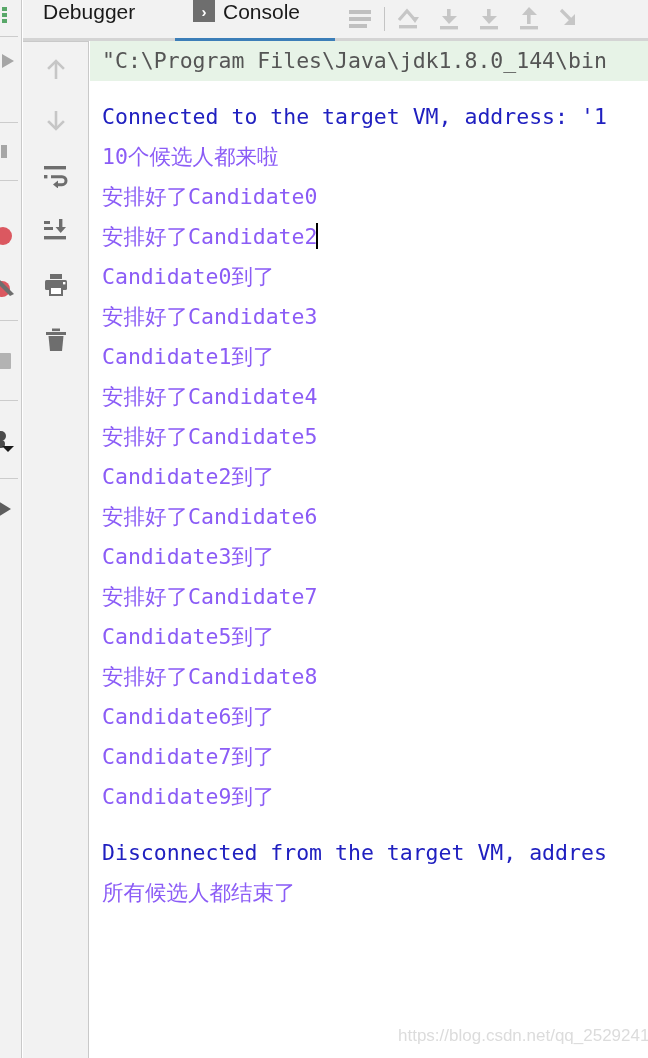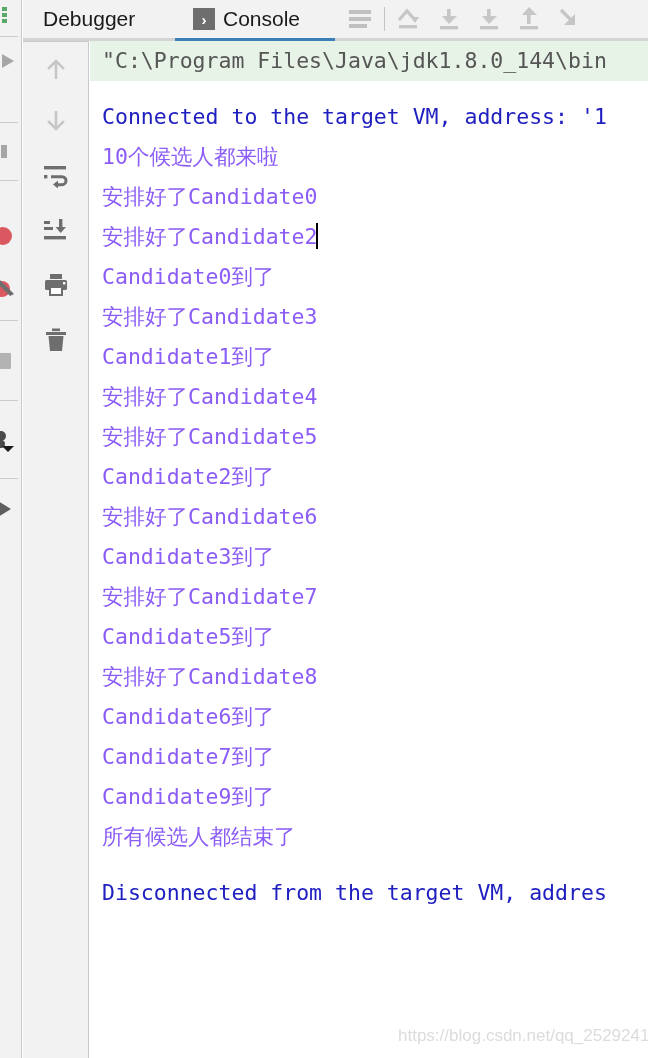--- a/index.html
+++ b/index.html
@@ -85,21 +85,21 @@
     position: absolute;
     left: 23px; top: 38px;
     width: 625px; height: 3px;
     background: #d4d4d4;
   }
   .tab {
     position: absolute;
     top: 0;
     height: 38px;
     display: flex;
-    align-items: center;
+    align-items: flex-start;
     gap: 8px;
     font-size: 21px;
     color: #1a1a1a;
     cursor: default;
     white-space: nowrap;
   }
   .tab-debugger { left: 43px; }
   .tab-console  { left: 193px; }
   .tab-active-underline {
     position: absolute;
@@ -393,20 +393,20 @@
         <div class="line out"><span>安排好了Candidate5</span></div>
         <div class="line out"><span>Candidate2到了</span></div>
         <div class="line out"><span>安排好了Candidate6</span></div>
         <div class="line out"><span>Candidate3到了</span></div>
         <div class="line out"><span>安排好了Candidate7</span></div>
         <div class="line out"><span>Candidate5到了</span></div>
         <div class="line out"><span>安排好了Candidate8</span></div>
         <div class="line out"><span>Candidate6到了</span></div>
         <div class="line out"><span>Candidate7到了</span></div>
         <div class="line out"><span>Candidate9到了</span></div>
+        <div class="line vm"><span>Disconnected from the target VM, addres</span></div>
         <div class="line out"><span>所有候选人都结束了</span></div>
-        <div class="line vm"><span>Disconnected from the target VM, addres</span></div>
       </div>
   </div>
 
   <div class="watermark">https://blog.csdn.net/qq_25292419</div>
 
 </div>
 
 </body></html>

